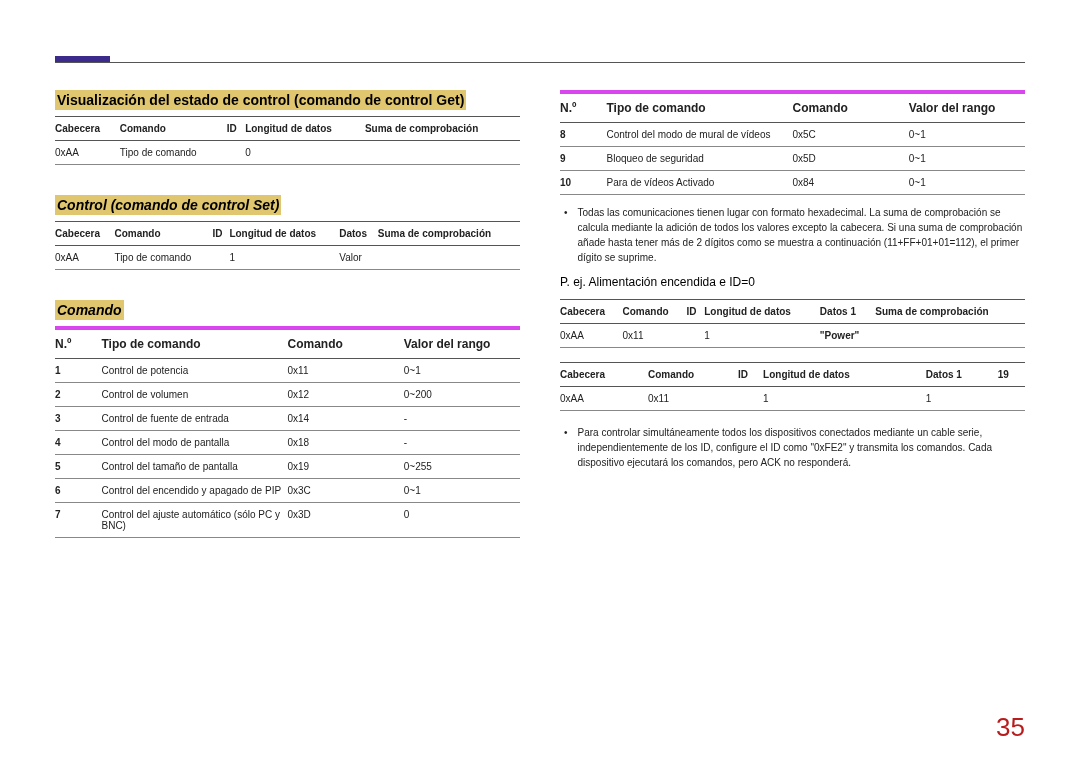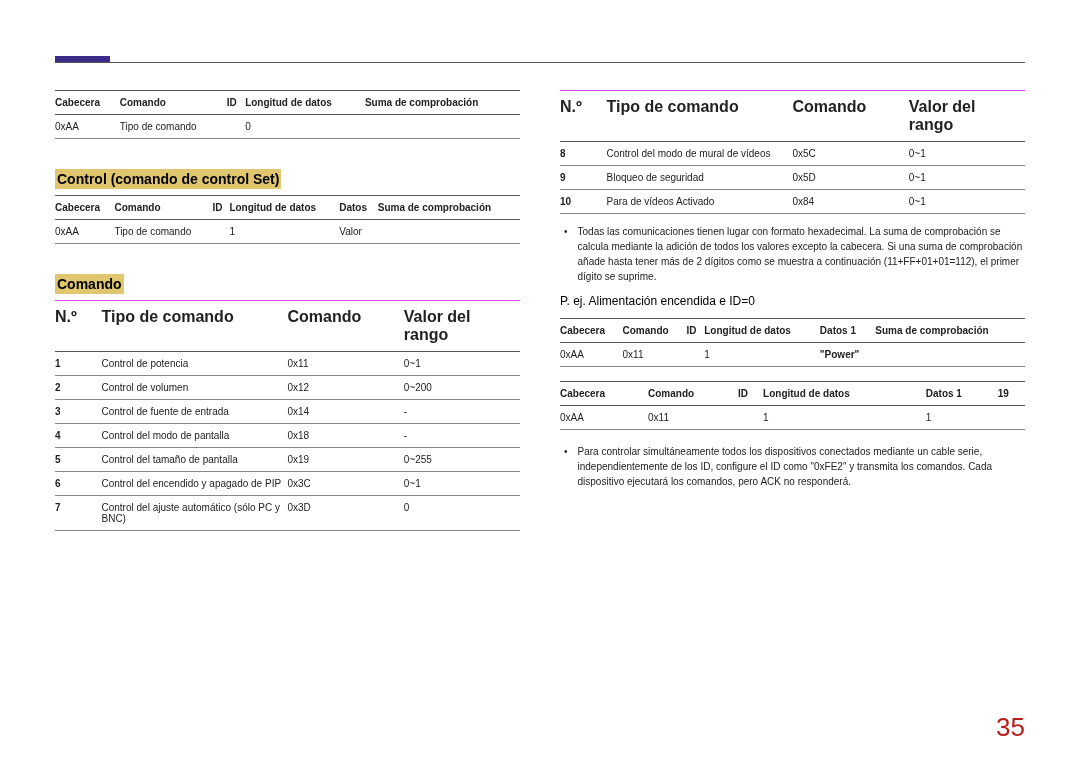--- a/index.html
+++ b/index.html
@@ -44,43 +44,43 @@
   }
   .hl, .hl2 {
     display: inline-block;
     background: #e0c66e;
     font-size: 14px;
     font-weight: 600;
     color: #000;
     padding: 2px 2px;
     margin-bottom: 6px;
   }
-  .hl2 { margin-top: 16px; }
+  .hl2 { margin-top: 16px; font-style: italic; }
   .section-gap { margin-bottom: 14px; }
   table {
     width: 100%;
     border-collapse: collapse;
     font-size: 10px;
     color: #222;
   }
   table td, table th {
     text-align: left;
     vertical-align: top;
     padding: 6px 4px 6px 0;
     font-weight: 400;
   }
   .header-row td, .header-row th {
     border-top: 1px solid #555;
     border-bottom: 1px solid #555;
     font-weight: 700;
   }
   .big-header td, .big-header th {
     font-weight: 700;
-    font-size: 16px;
-    border-top: 1px solid #d946ef;
+    font-size: 12px;
+    border-top: 4px solid #d946ef;
     border-bottom: 1px solid #555;
     padding: 7px 4px 7px 0;
   }
   .data-row td {
     border-bottom: 1px solid #888;
   }
   .num-col { font-weight: 700; }
   .bullet {
     font-size: 10px;
     line-height: 1.5;
@@ -107,20 +107,21 @@
 </head>
 <body>
 
 <div class="purple-bar"></div>
 <div class="top-rule"></div>
 
 <div class="page">
 
   <div class="col">
 
+    <div class="hl">Visualización del estado de control (comando de control Get)</div>
     <table class="section-gap">
       <tbody>
           <tr class="header-row">
         <td>Cabecera</td>
         <td>Comando</td>
         <td>ID</td>
         <td>Longitud de datos</td>
         <td>Suma de comprobación</td>
       </tr>
       <tr class="data-row">

